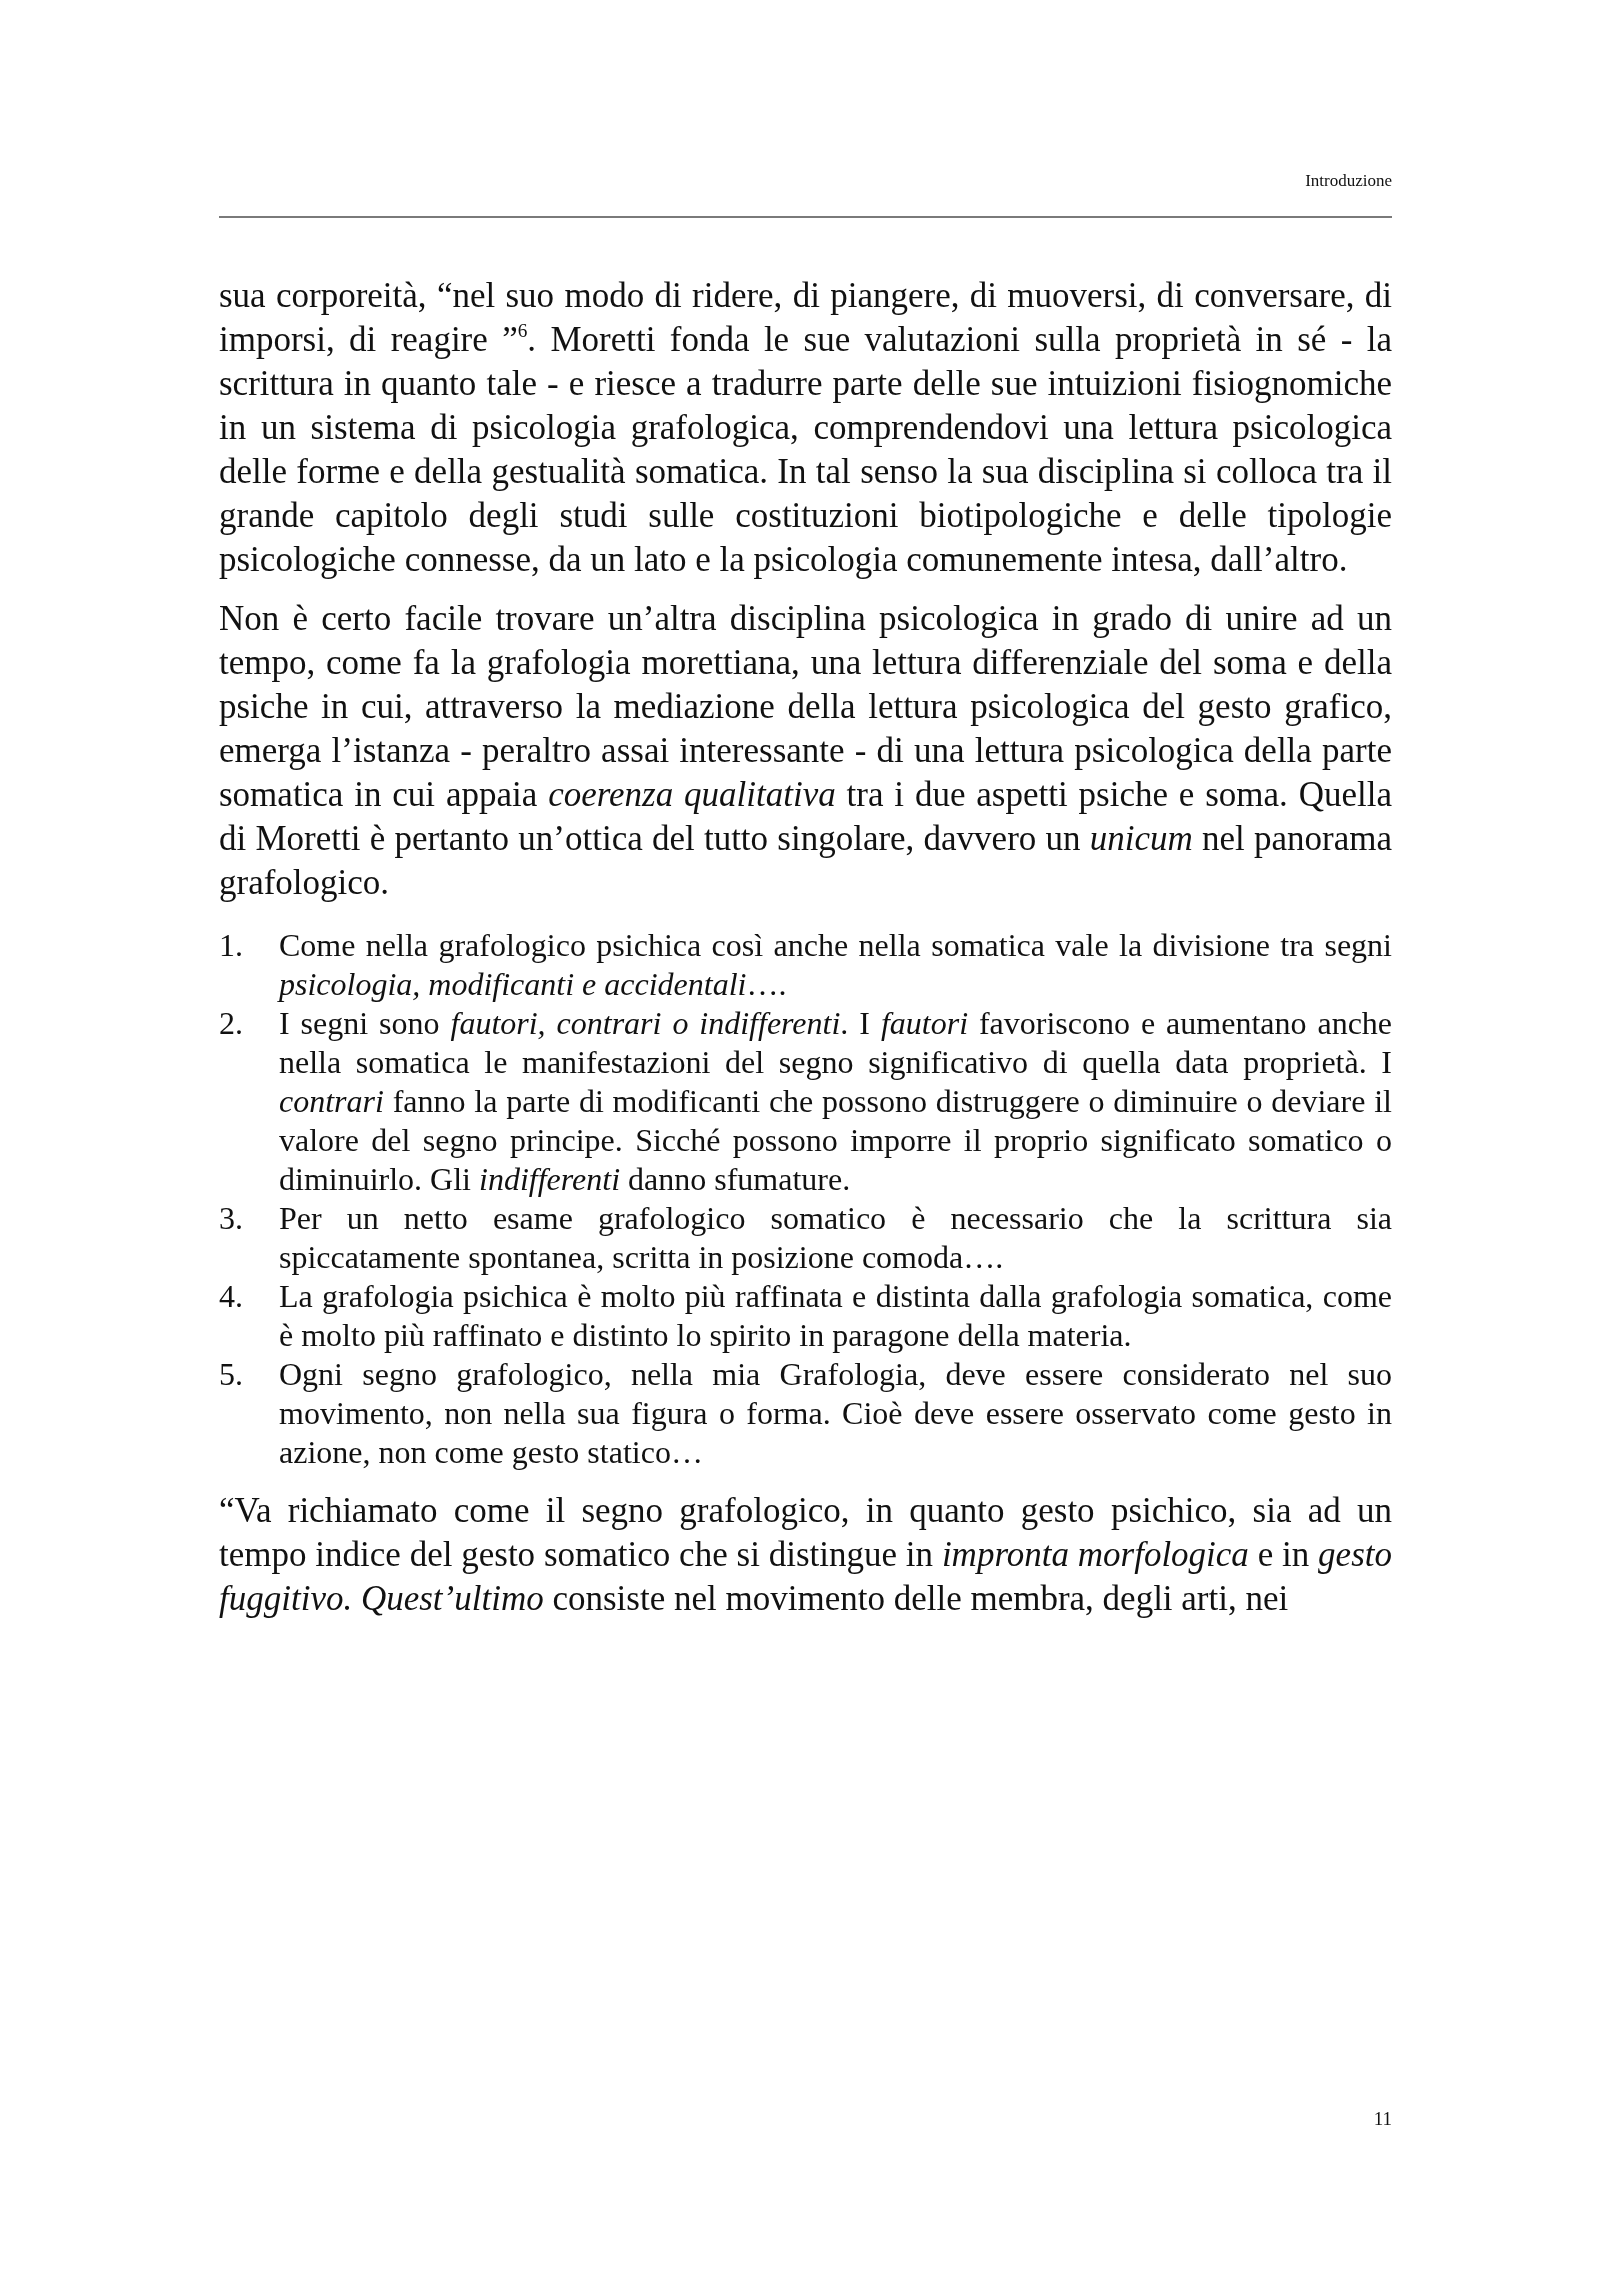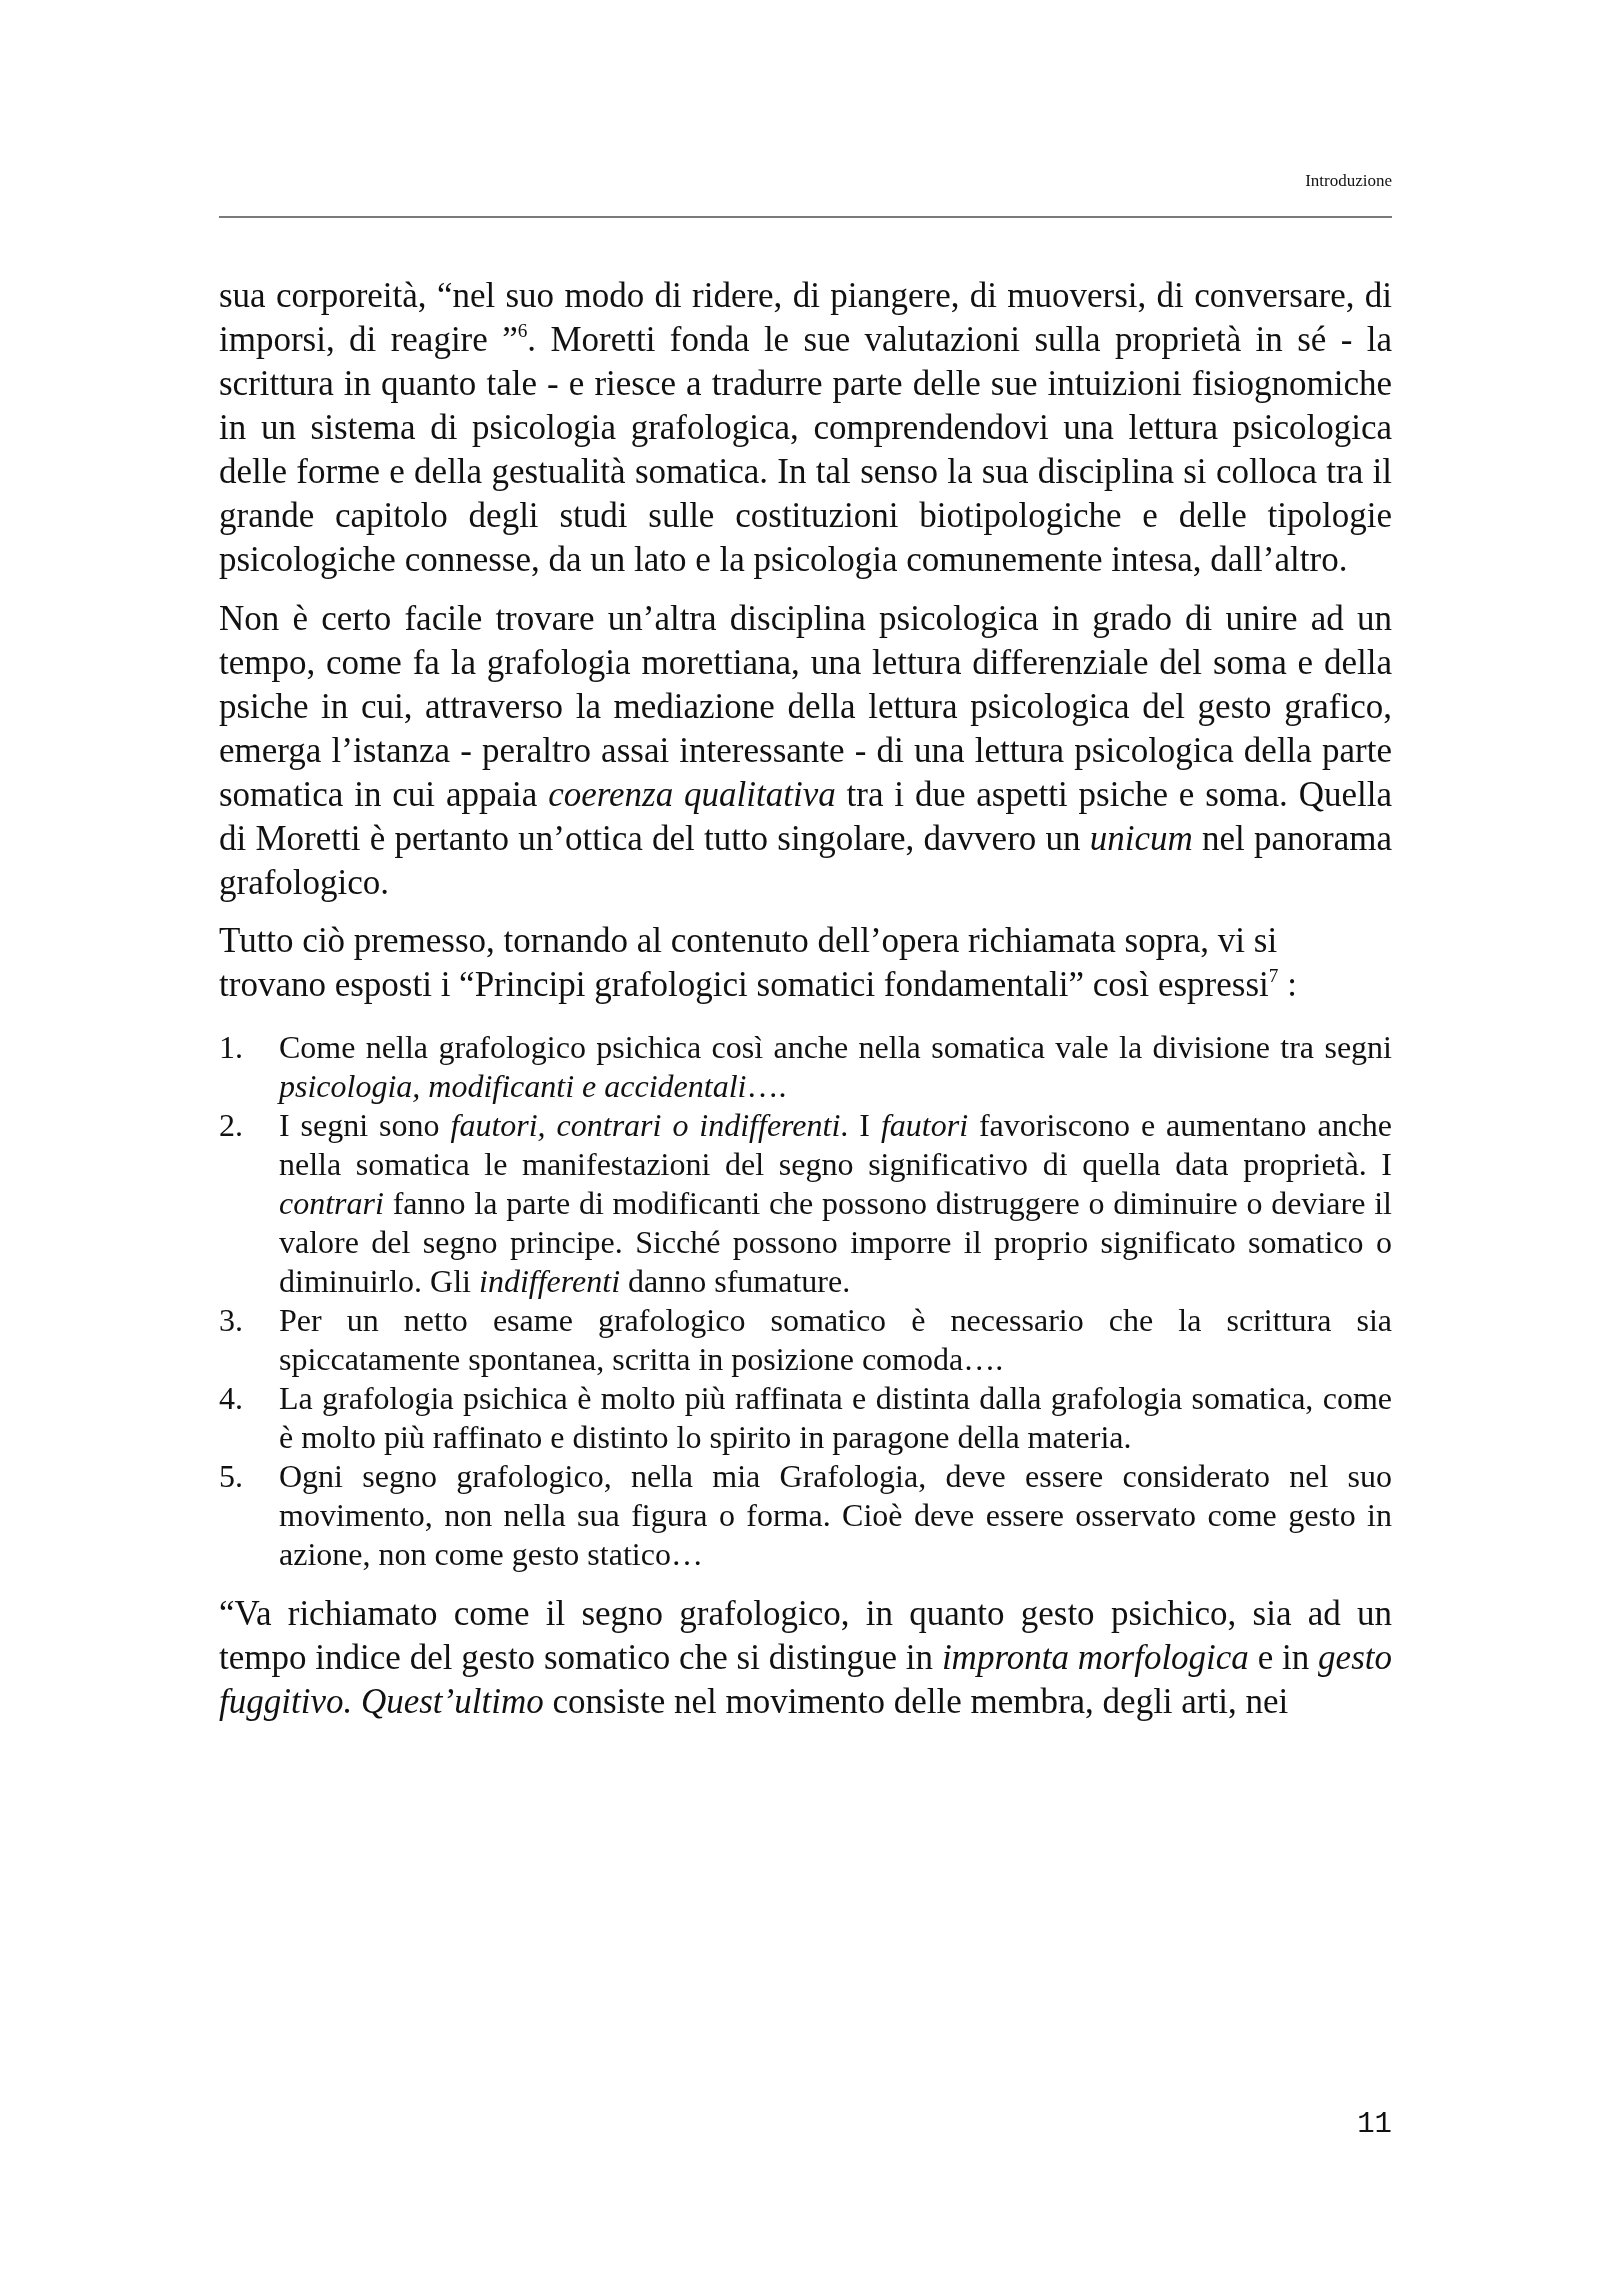--- a/index.html
+++ b/index.html
@@ -11,35 +11,34 @@
   .rule { position: absolute; left: 0; top: 216px; width: 1173px; height: 1.6px; background: #7a7a7a; }
   .body { position: absolute; left: 0; top: 274px; width: 1173px;
           font-family: "Liberation Serif", serif; font-size: 35px; line-height: 44px;
           text-align: justify; }
   .body p { margin: 0 0 14.5px 0; }
   sup { font-size: 19.3px; line-height: 0; vertical-align: 13.7px; }
   ol { list-style: none; margin: 21px 0 17.7px 0; padding: 0; font-size: 32px; line-height: 39px; }
   ol li { position: relative; padding-left: 60px; margin: 0; }
   ol li .num { position: absolute; left: 0; top: 0; }
   i { }
-  .folio { position: absolute; right: 0; top: 2108px; font-family: Liberation Mono, monospace; font-size: 29px; }
+  .folio { position: absolute; right: 0; top: 2108px; font-family: Liberation Serif, serif; font-size: 19px; }
 </style>
 </head>
 <body>
 
 <div class="page">
   <div class="running-head">Introduzione</div>
   <div class="rule"></div>
 
   <div class="body">
     <p><span>sua corporeità, “nel suo modo di ridere, di piangere, di muoversi, di conversare, di imporsi, di reagire ”</span><sup>6</sup><span>. Moretti fonda le sue valutazioni sulla proprietà in sé - la scrittura in quanto tale - e riesce a tradurre parte delle sue intuizioni fisiognomiche in un sistema di psicologia grafologica, comprendendovi una lettura psicologica delle forme e della gestualità somatica. In tal senso la sua disciplina si colloca tra il grande capitolo degli studi sulle costituzioni biotipologiche e delle tipologie psicologiche connesse, da un lato e la psicologia comunemente intesa, dall’altro.</span></p>
 
     <p><span>Non è certo facile trovare un’altra disciplina psicologica in grado di unire ad un tempo, come fa la grafologia morettiana, una lettura differenziale del soma e della psiche in cui, attraverso la mediazione della lettura psicologica del gesto grafico, emerga l’istanza - peraltro assai interessante - di una lettura psicologica della parte somatica in cui appaia </span><i>coerenza qualitativa</i><span> tra i due aspetti psiche e soma. Quella di Moretti è pertanto un’ottica del tutto singolare, davvero un </span><i>unicum</i><span> nel panorama grafologico.</span></p>
 
-    <p style="text-align:left"><span>Tutto ciò premesso, tornando al contenuto dell’opera richiamata sopra, vi si trovano esposti i “Principi grafologici somatici fondamentali” così espressi</span><sup>7</sup><span> :</span></p>
 
     <ol>
       <li><span class="num">1.</span><span>Come nella grafologico psichica così anche nella somatica vale la divisione tra segni </span><i>psicologia, modificanti e accidentali</i><span>….</span></li>
       <li><span class="num">2.</span><span>I segni sono </span><i>fautori, contrari o indifferenti</i><span>. I </span><i>fautori</i><span> favoriscono e aumentano anche nella somatica le manifestazioni del segno significativo di quella data proprietà. I </span><i>contrari</i><span> fanno la parte di modificanti che possono distruggere o diminuire o deviare il valore del segno principe. Sicché possono imporre il proprio significato somatico o diminuirlo. Gli </span><i>indifferenti</i><span> danno sfumature.</span></li>
       <li><span class="num">3.</span><span>Per un netto esame grafologico somatico è necessario che la scrittura sia spiccatamente spontanea, scritta in posizione comoda….</span></li>
       <li><span class="num">4.</span><span>La grafologia psichica è molto più raffinata e distinta dalla grafologia somatica, come è molto più raffinato e distinto lo spirito in paragone della materia.</span></li>
       <li><span class="num">5.</span><span>Ogni segno grafologico, nella mia Grafologia, deve essere considerato nel suo movimento, non nella sua figura o forma. Cioè deve essere osservato come gesto in azione, non come gesto statico…</span></li>
     </ol>
 
     <p><span>“Va richiamato come il segno grafologico, in quanto gesto psichico, sia ad un tempo indice del gesto somatico che si distingue in </span><i>impronta morfologica</i><span> e in </span><i>gesto fuggitivo. Quest’ultimo</i><span> consiste nel movimento delle membra, degli arti, nei</span></p>

